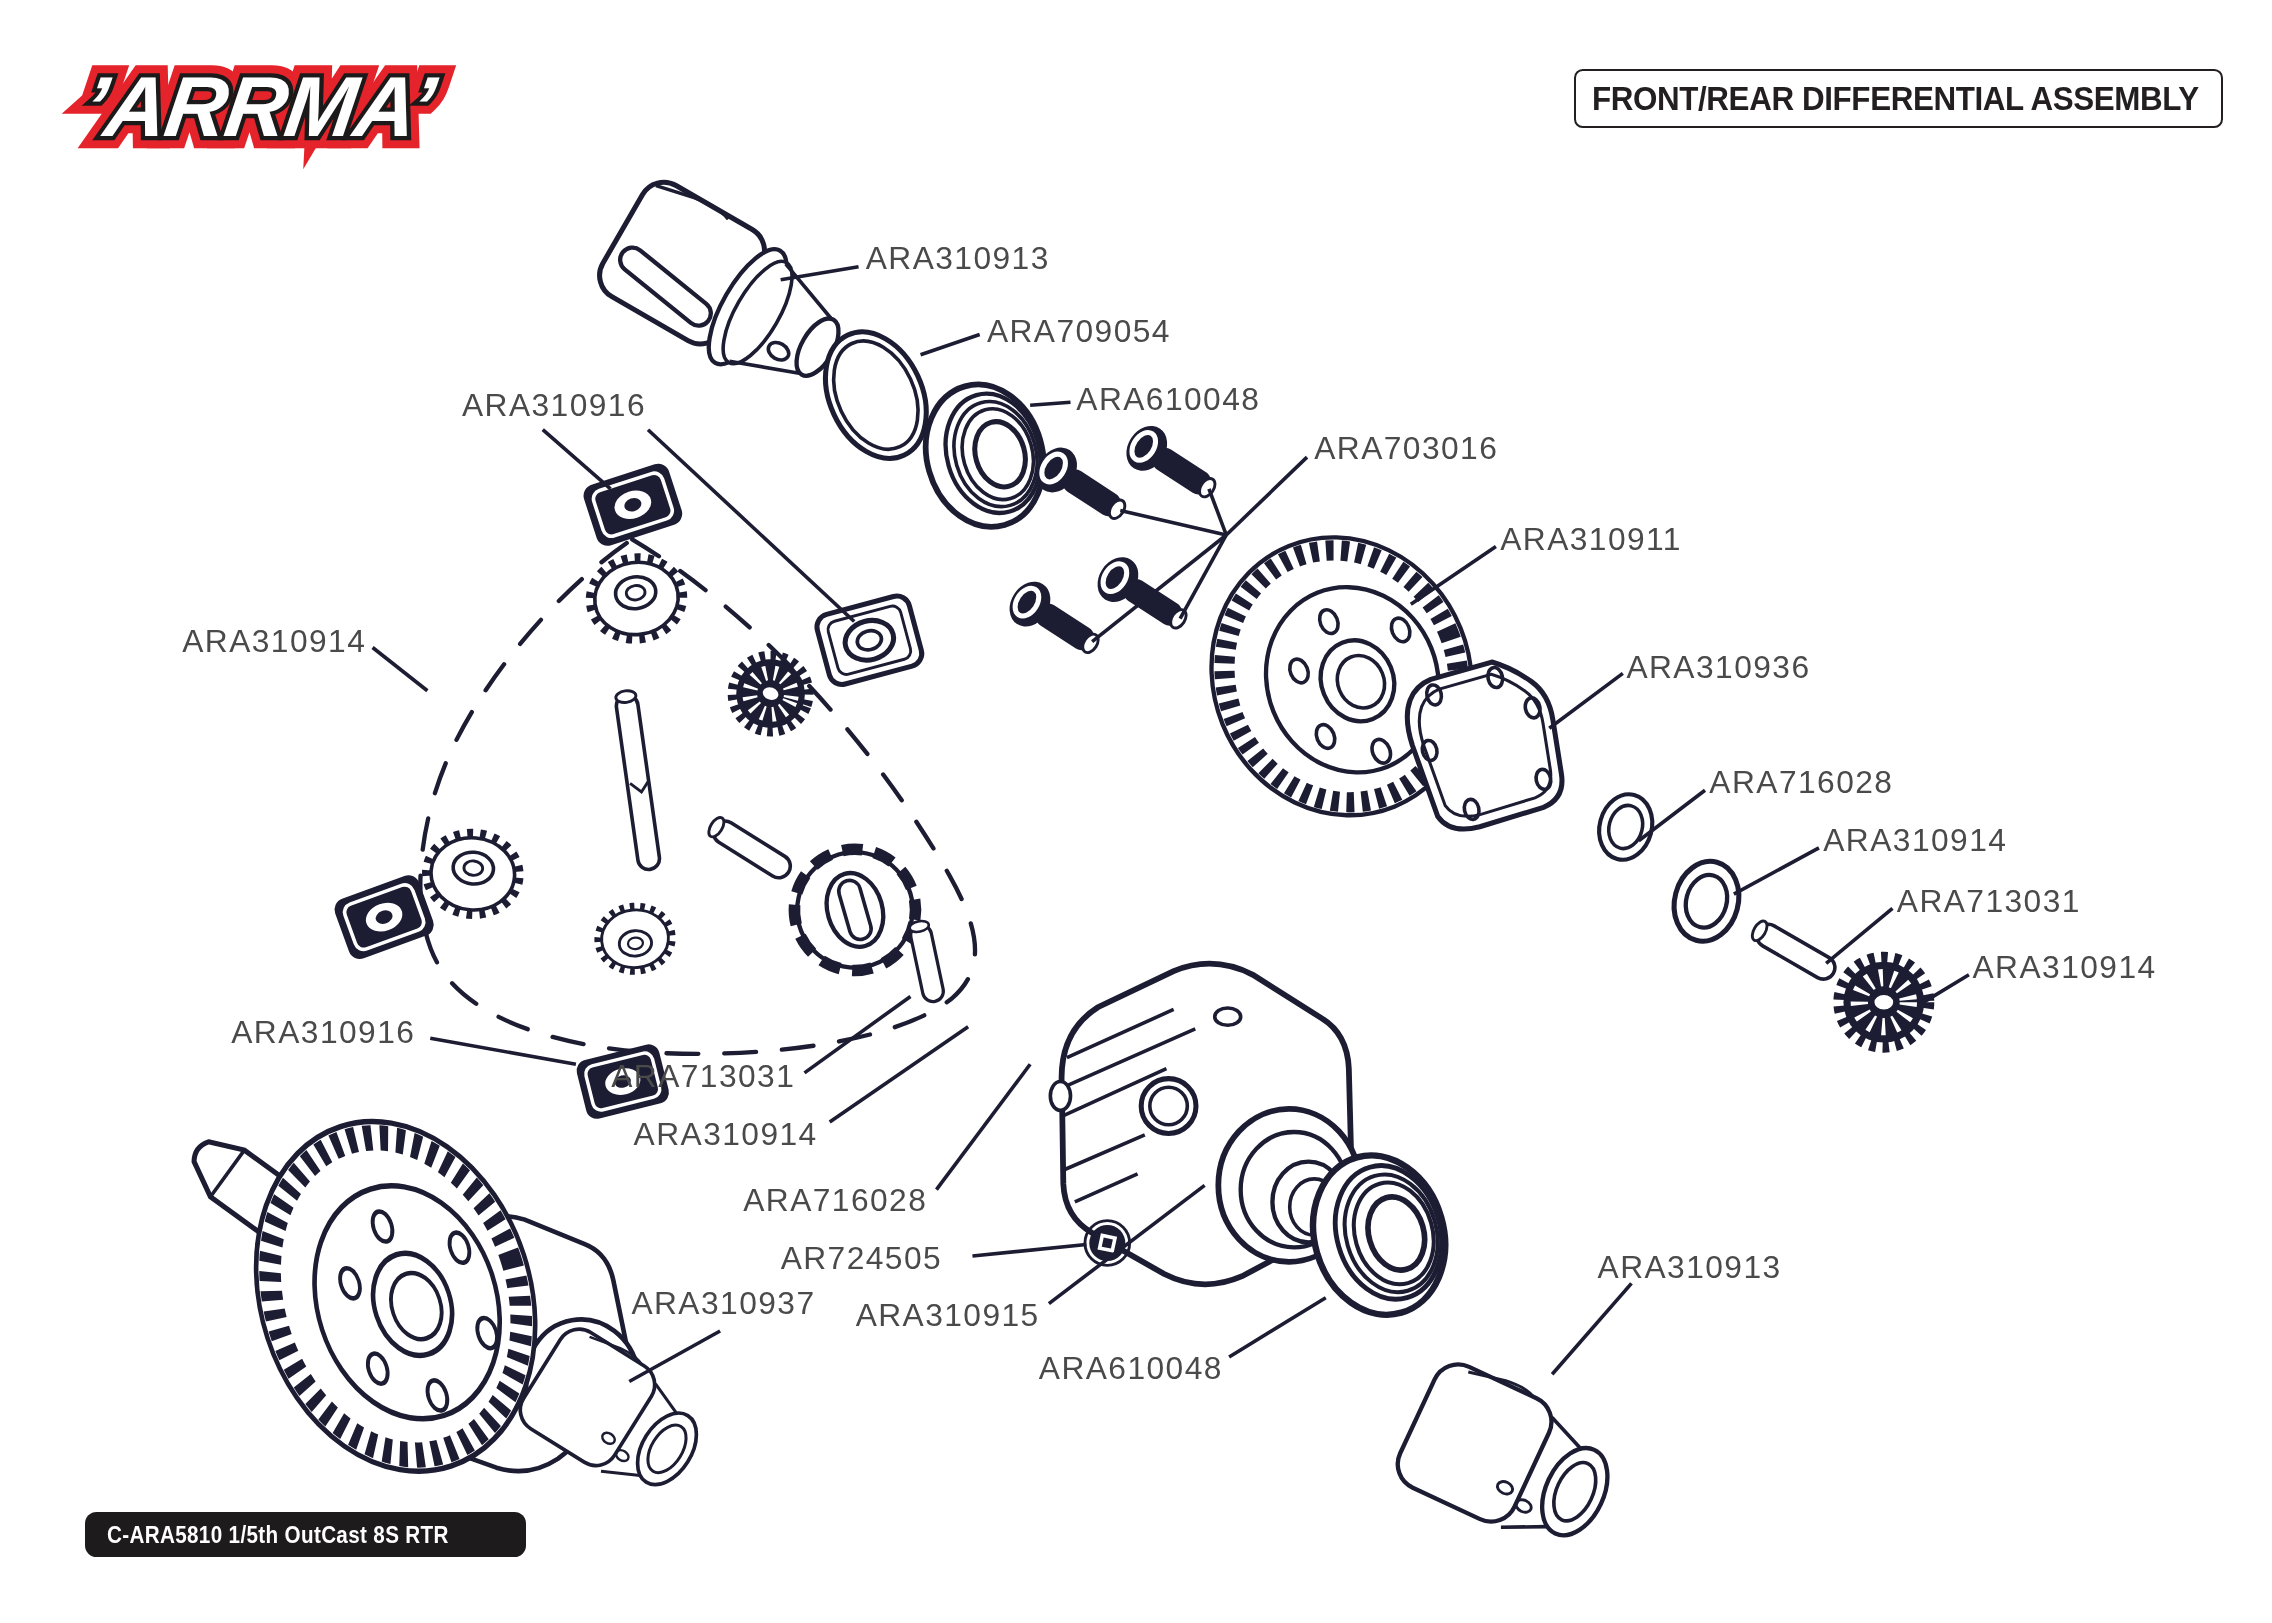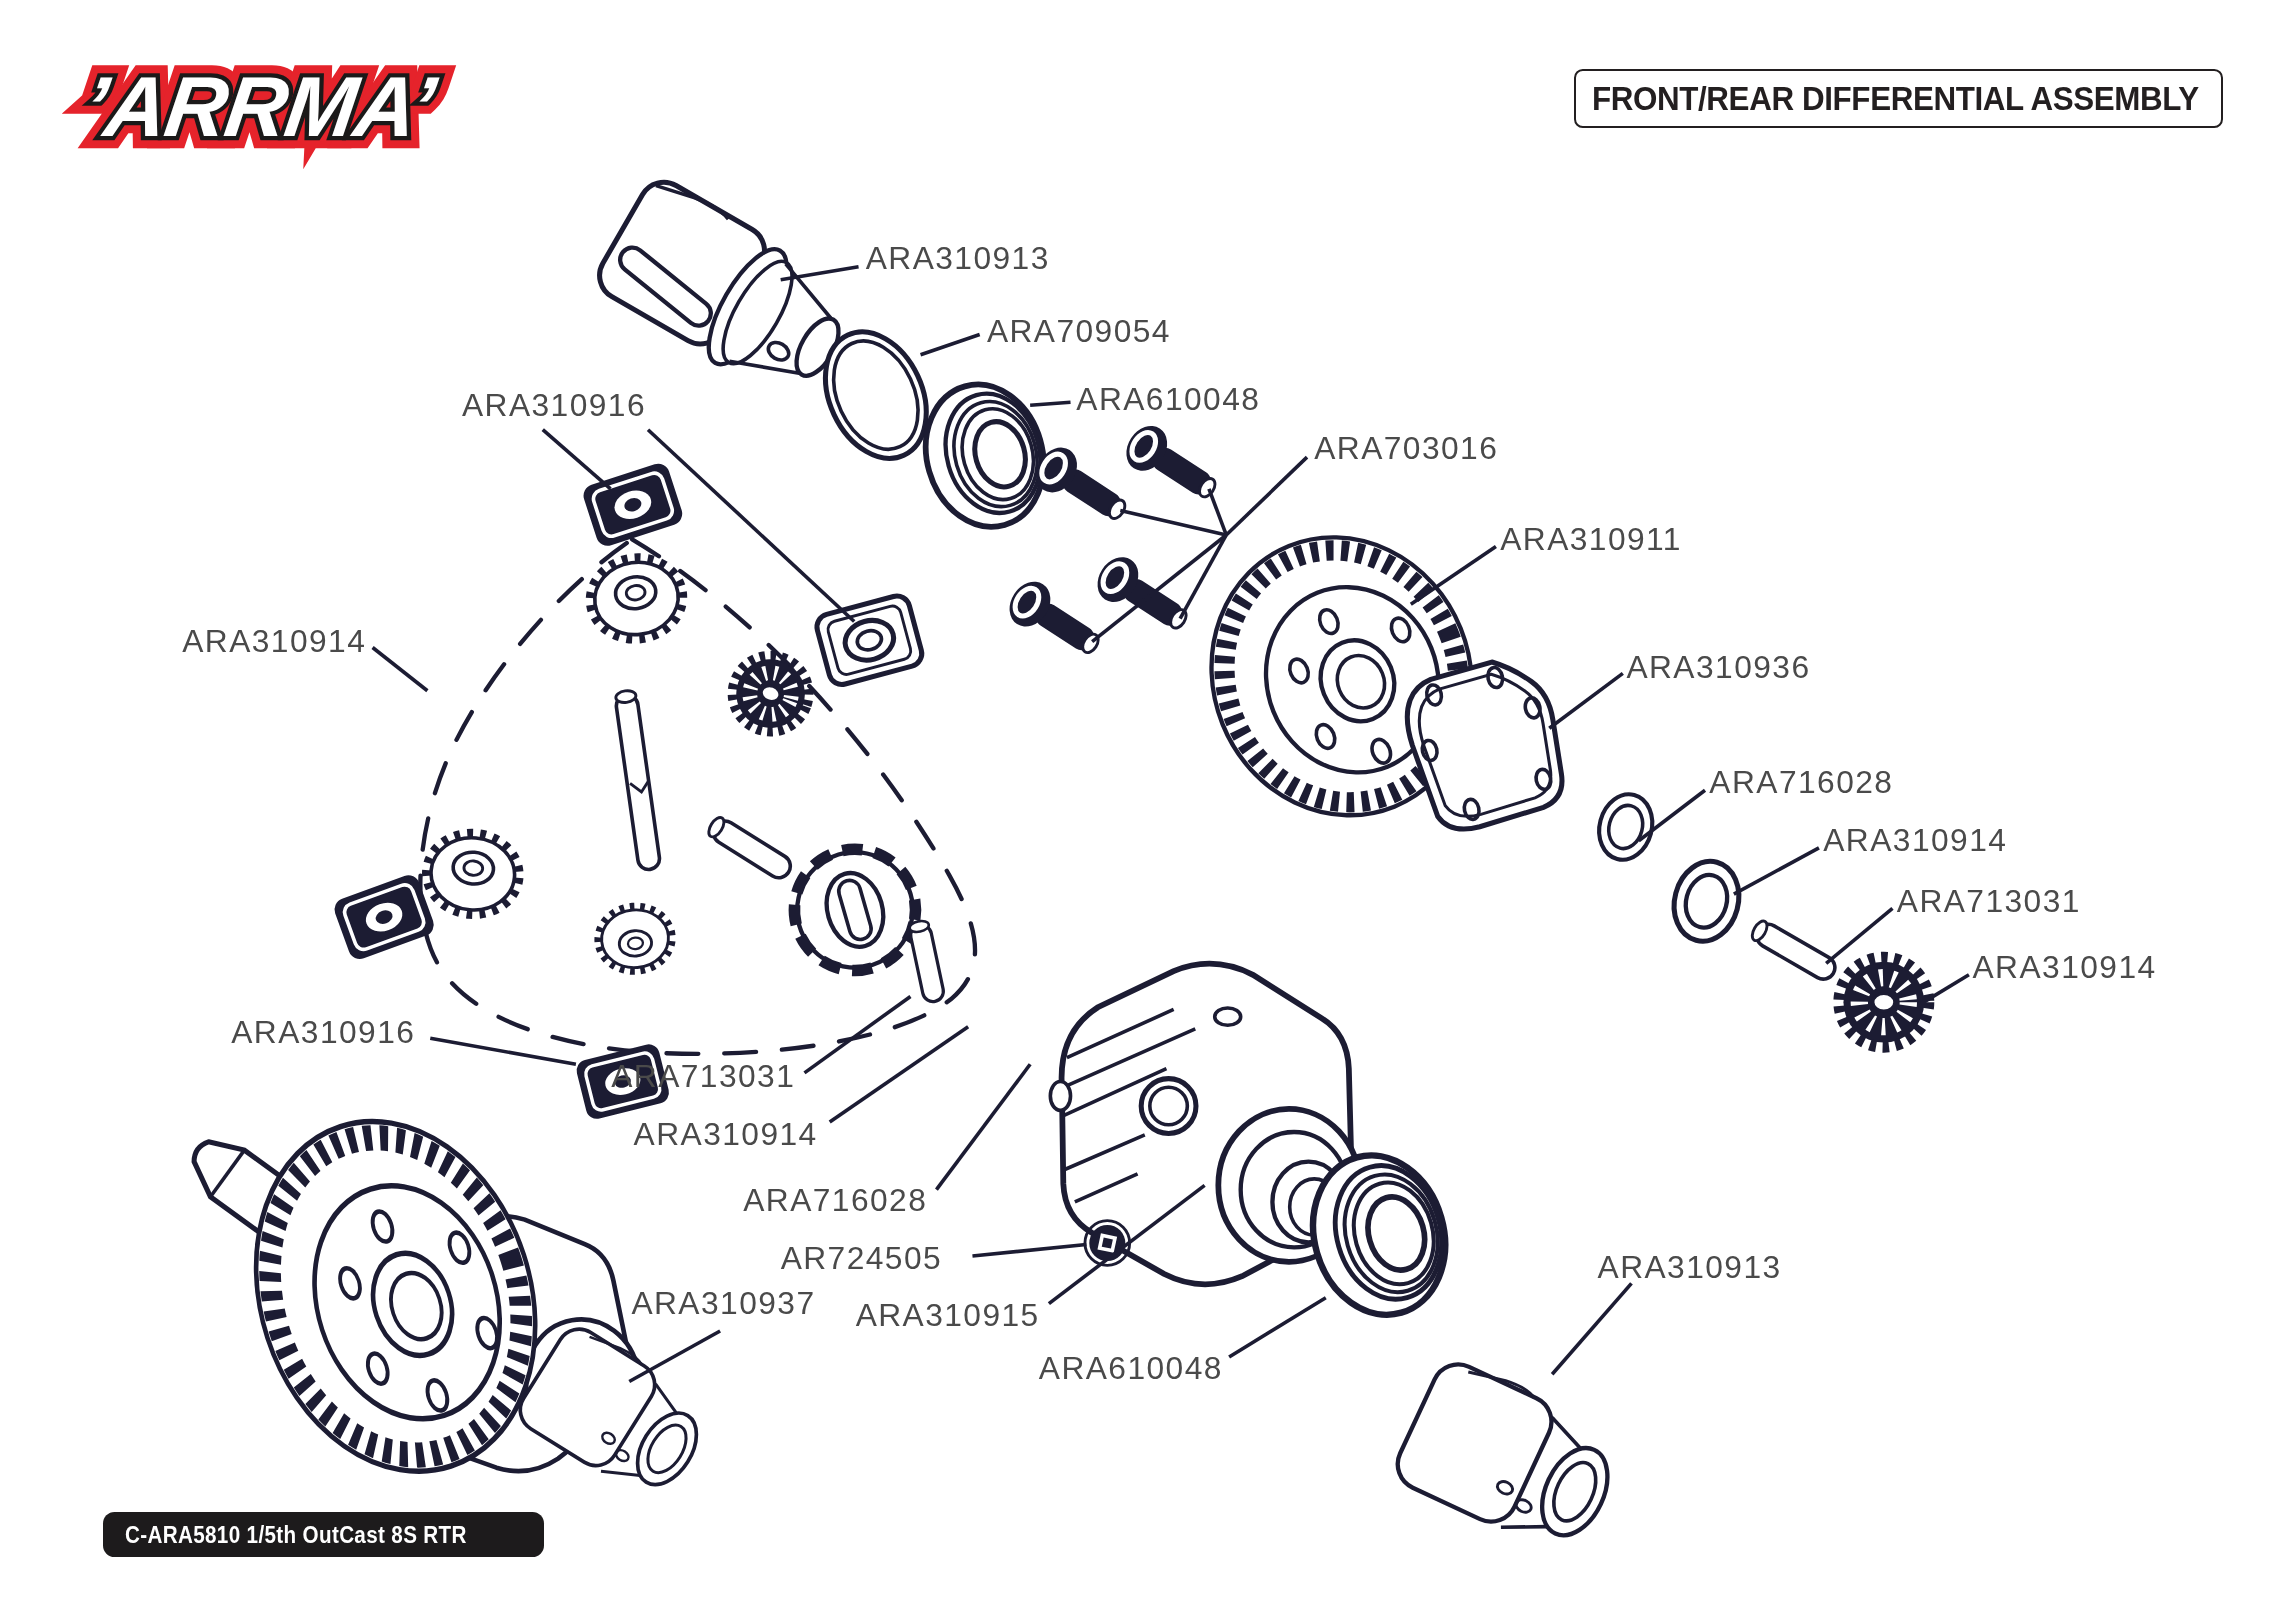--- a/index.html
+++ b/index.html
@@ -14,21 +14,21 @@
             fill:#e5232b;stroke:#e5232b;stroke-width:34;paint-order:stroke;}
   .logo-blk{font:italic 900 118px "Liberation Sans",sans-serif;letter-spacing:-2px;
             fill:#ffffff;stroke:#1b1919;stroke-width:12;paint-order:stroke;}
 
   .title-box{position:absolute;left:1574px;top:69px;width:649px;height:59px;
              border:2.9px solid #231f20;border-radius:8.7px;background:#fff;
              display:flex;align-items:center;box-sizing:border-box;
              white-space:nowrap;}
   .title-box span{font-weight:bold;font-size:33px;color:#231f20;transform:scaleX(0.95);letter-spacing:-0.4px;}
 
-  .footer-box{position:absolute;left:103px;top:1512px;height:45px;border-radius:11.5px;
+  .footer-box{position:absolute;left:85px;top:1512px;height:45px;border-radius:11.5px;
               background:#1d1b1c;display:inline-flex;align-items:center;padding:0 21.6px;
               white-space:nowrap;}
   .footer-box span{font-weight:bold;font-size:24px;color:#ffffff;transform:scaleX(0.86);
                    transform-origin:left center;letter-spacing:0.4px;}
 </style>
 </head>
 <body>
 
 <div id="canvas">
 

